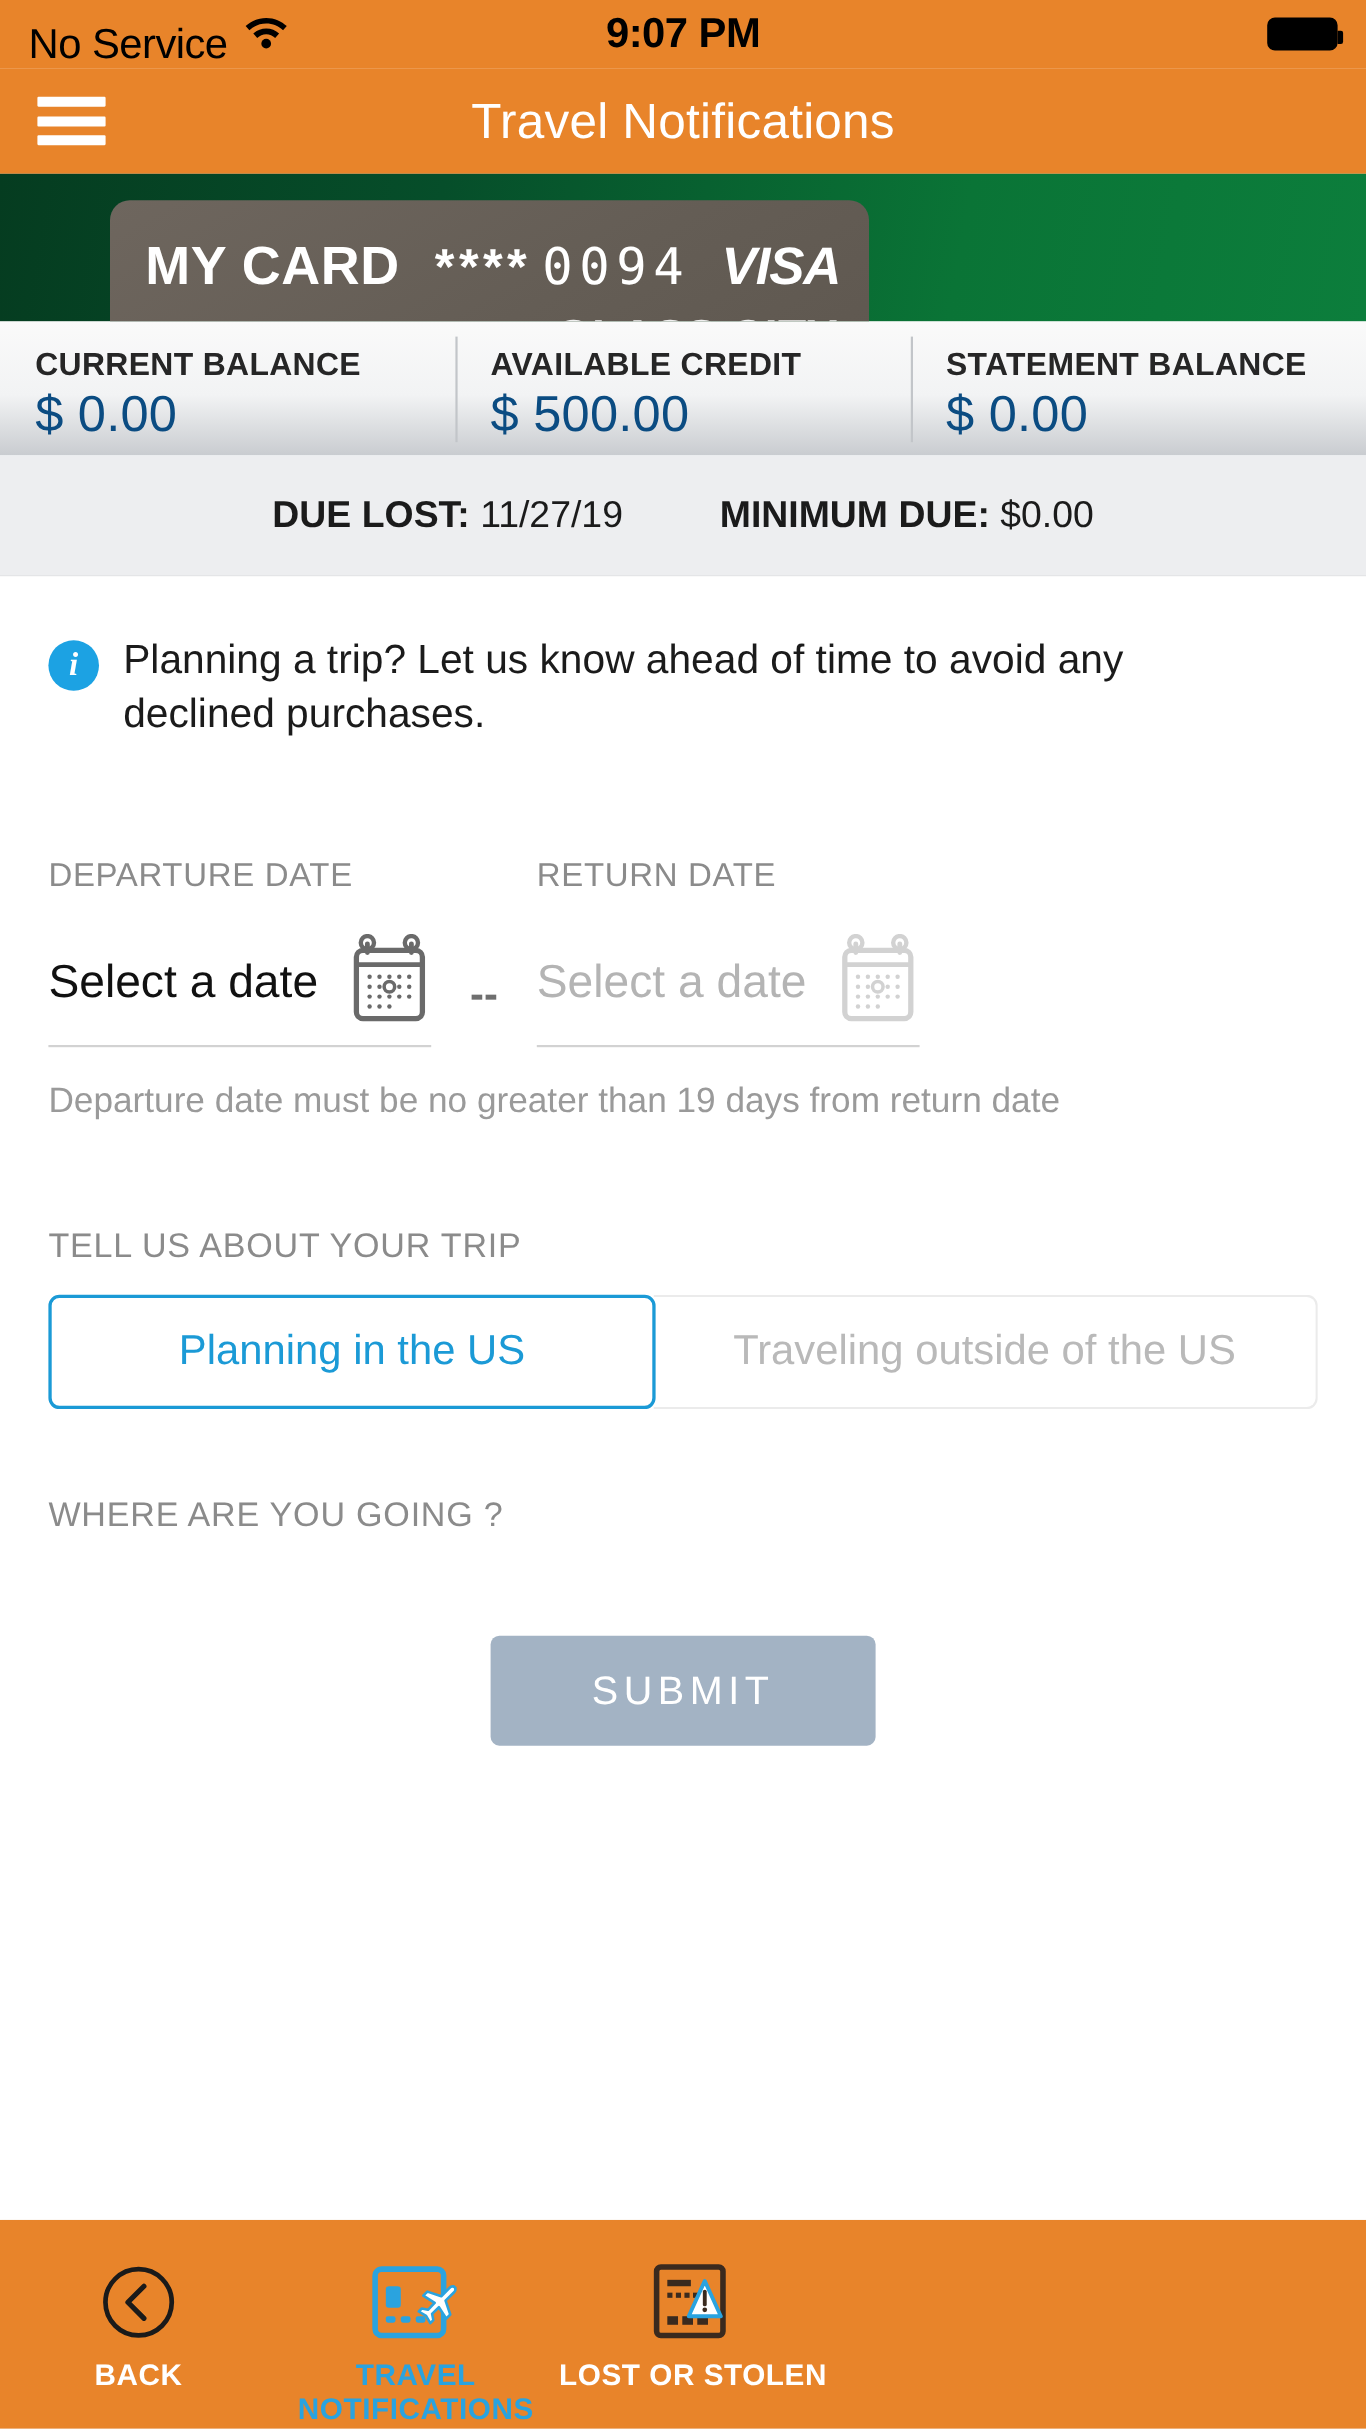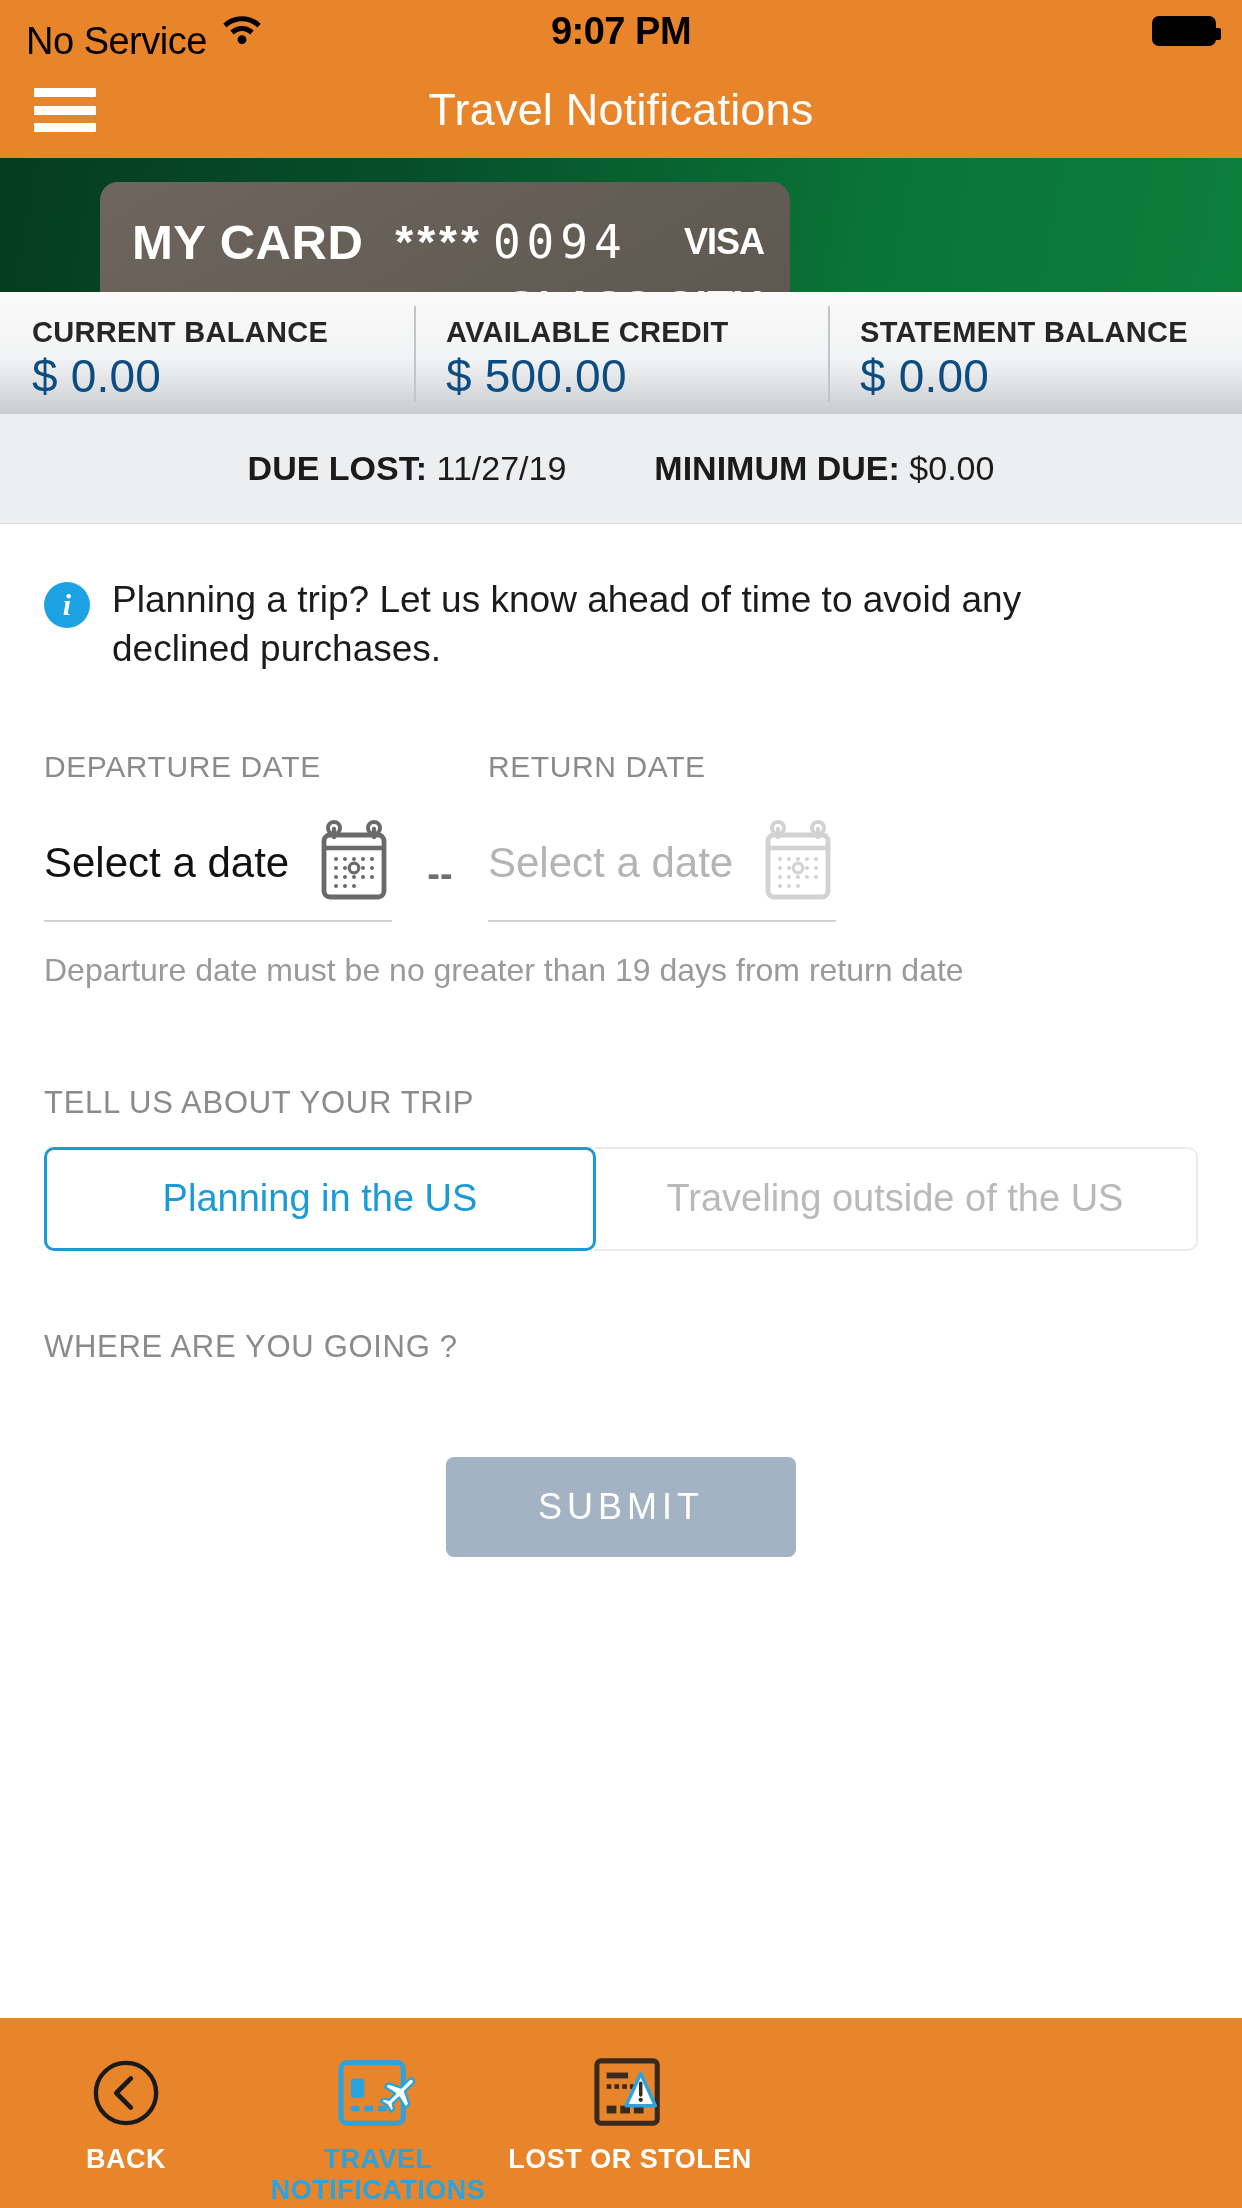--- a/index.html
+++ b/index.html
@@ -67,22 +67,22 @@
     color:#fff; font-size:49px; font-weight:bold; letter-spacing:0.5px; white-space:nowrap;
   }
   .cc-mask {
     color:#fff; font-size:46px; font-weight:bold; margin-left:32px; letter-spacing:4px;
   }
   .cc-digits {
     color:#fff; font-size:46px; margin-left:10px; letter-spacing:6px;
     font-family:"DejaVu Sans Mono", monospace; font-weight:400;
   }
   .cc-visa {
-    margin-left:auto; color:#fff; font-size:36px; font-weight:bold;
-    letter-spacing:-1px;
+    margin-left:auto; color:#fff; font-size:48px; font-weight:bold;
+    font-style:italic; letter-spacing:-1px;
   }
   .cc-bankname {
     position:absolute; right:28px; top:100px;
     color:#efefef; font-size:42px; font-weight:bold; letter-spacing:0.5px;
     white-space:nowrap;
   }
 
   
   .balances {
     height:122px; flex:none; display:flex;
@@ -120,21 +120,21 @@
   .info-icon {
     flex:none; width:46px; height:46px; border-radius:50%; background:#1CA2E3;
     color:#fff; font-size:30px; font-weight:bold; font-style:italic;
     display:flex; align-items:center; justify-content:center; margin-top:6px;
     font-family:"Liberation Serif", serif;
   }
   .info-text { font-size:37px; color:#1b1b1b; line-height:1.32; max-width:1020px; }
 
   
   .date-section { display:flex; align-items:flex-end; margin-top:76px; }
-  .date-field { width:348px; }
+  .date-field { width:348px;margin-top:29px; }
   .date-label {
     font-size:30px; color:#8B8B8B; letter-spacing:0.6px; font-weight:400;
   }
   .date-input-row {
     display:flex; align-items:center; justify-content:space-between;
     border-bottom:2px solid #D2D2D2; padding:28px 0 14px 0; margin-top:8px;
   }
   .date-value { font-size:42px; color:#111; }
   .date-value.muted { color:#B4B4B4; }
   .cal-ico { flex:none; }

